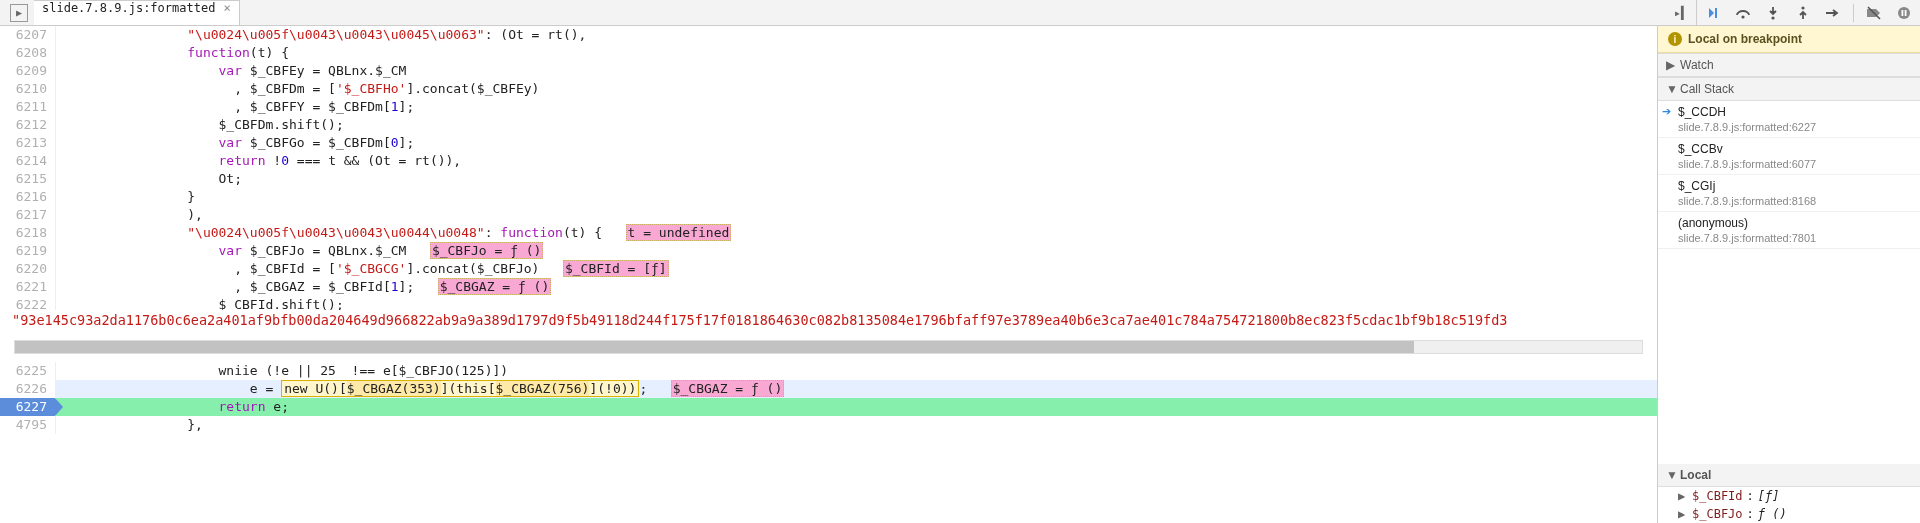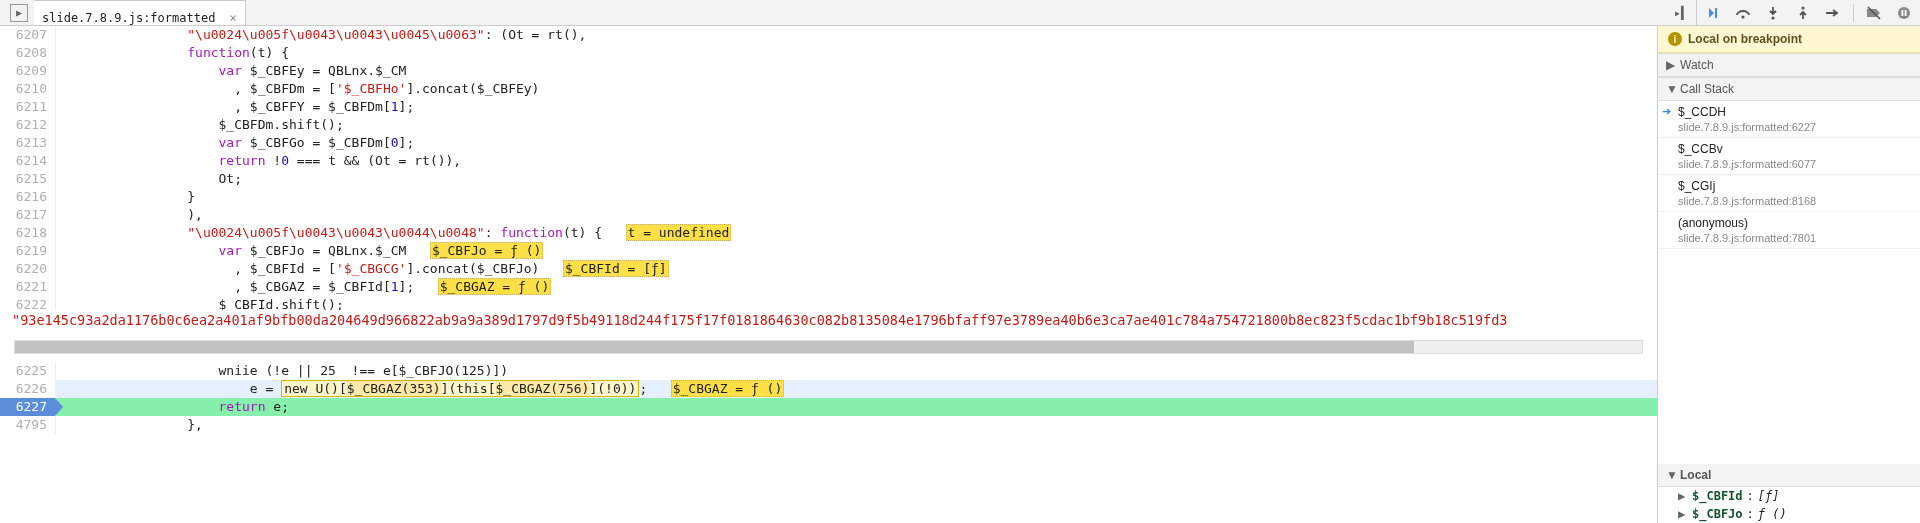--- a/index.html
+++ b/index.html
@@ -34,27 +34,27 @@
   border: 1px solid #999;
   display: flex;
   align-items: center;
   justify-content: center;
   margin: 0 6px;
   color: #666;
   font-size: 10px;
 }
 .tab {
   display: flex;
-  align-items: flex-end;
+  align-items: flex-start;
   padding: 0 8px;
   height: 25px;
   background: #fff;
   border-right: 1px solid #ccc;
   border-top: 1px solid #ccc;
-  gap: 14px;
+  gap: 8px;
 }
 .tab-close {
   color: #888;
   cursor: pointer;
 }
 .menu-icon {
   width: 22px;
   height: 22px;
   display: flex;
   align-items: center;
@@ -126,21 +126,21 @@
 }
 .execline .code-content { background: #86efac; }
 .hl-6226 .code-content { background: #e6efff; }
 .code-content {
   padding-left: 6px;
   flex: 1;
 }
 .kw { color: #a417b5; }
 .str { color: #c41a16; }
 .num { color: #1c00cf; }
-.tokhl { background: #fde047; border: 1px dotted #c9b25f; padding: 0 1px; }
+.tokhl { background: #f9a8d4; border: 1px dotted #c9b25f; padding: 0 1px; }
 .tokhl2 { background: #ffe9a8; }
 .newhl { background: #fff6cc; border: 1px solid #d7b200; padding: 0 2px; }
 .long-string {
   position: absolute;
   left: 12px;
   top: 284px;
   right: 0;
   color: #c41a16;
   background: #fff;
   white-space: nowrap;
@@ -223,21 +223,21 @@
 }
 .stack-fn { color: #222; }
 .stack-loc { color: #888; font-size: 11px; text-align: left; margin-top: 2px; }
 .scope-row {
   padding: 2px 8px 2px 20px;
   display: flex;
   gap: 4px;
   align-items: center;
   font-family: Consolas, Menlo, monospace;
 }
-.scope-key { color: #14532d; font-weight: bold; }
+.scope-key { color: #7f1d1d; }
 .scope-val { color: #222; font-style: italic; }
 .flex-fill { flex: 1; }
 .borderless { border-top: none; }
 .bold { font-weight: 600; }
 </style>
 </head>
 <body>
 
 <div class="root">
   <div class="top-row">

